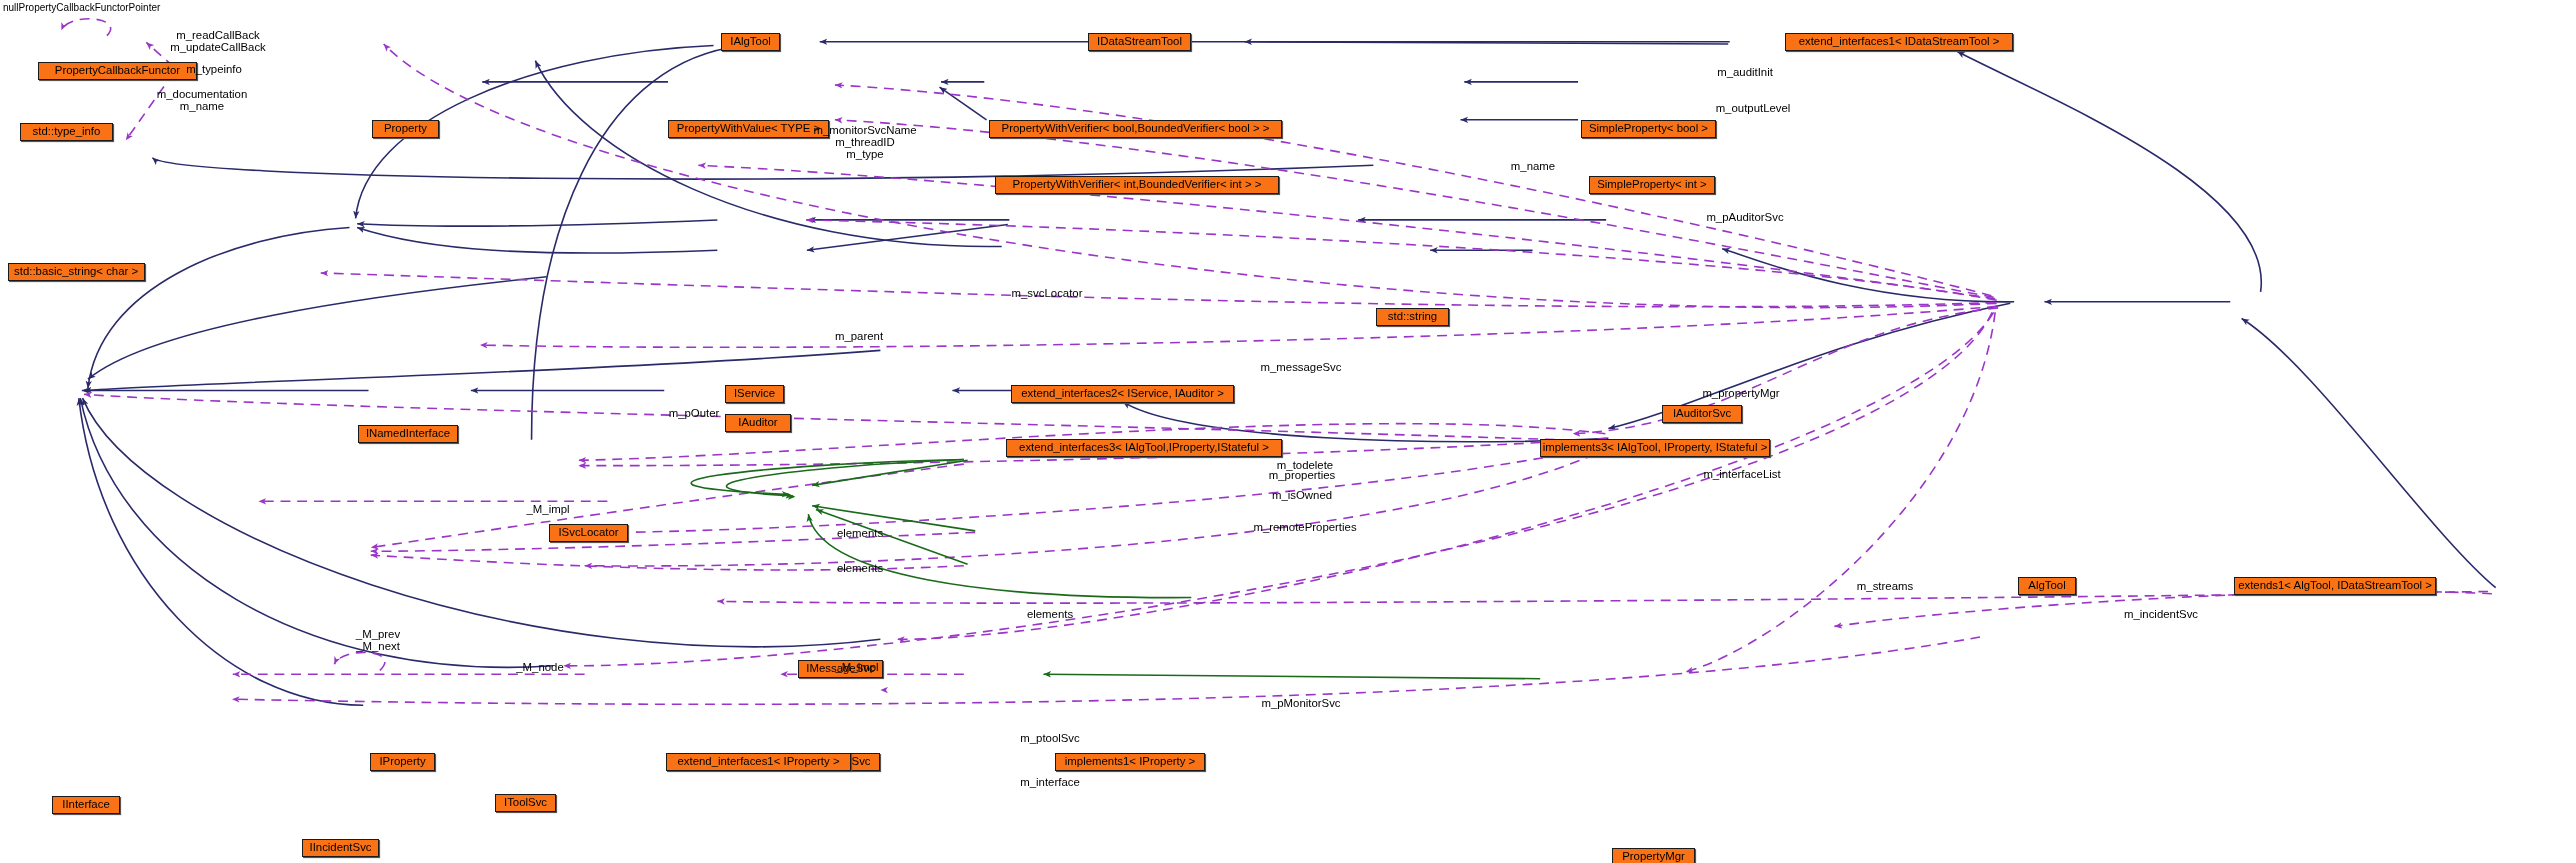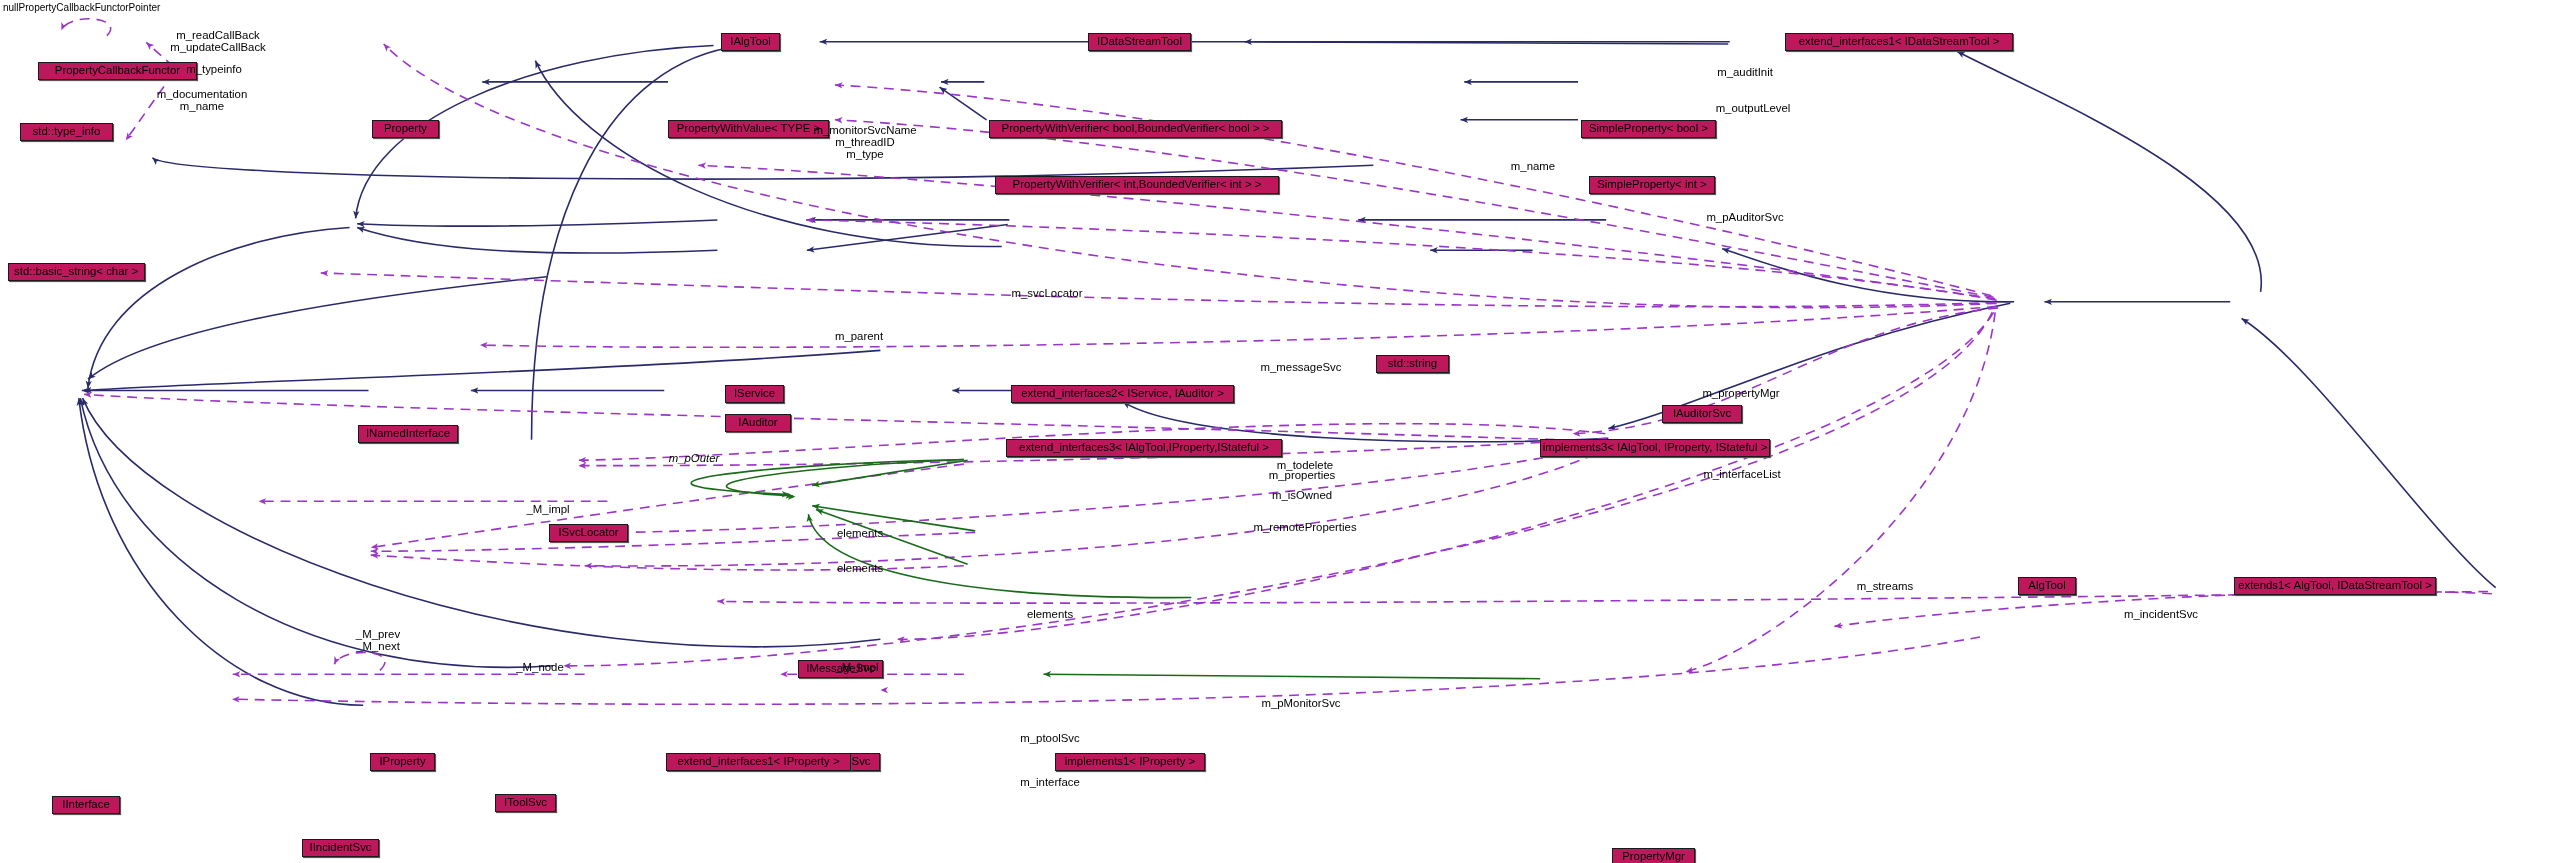--- a/index.html
+++ b/index.html
@@ -20,21 +20,21 @@
     position: absolute;
     left: 0; top: 0;
     width: 2576px;
     height: 863px;
     pointer-events: none;
   }
   .node {
     position: absolute;
     box-sizing: border-box;
     border: 0.8px solid #1a1a1a;
-    background: #be185d;
+    background: #f97316;
     color: #000000;
     font-size: 11.4px;
     line-height: 1;
     white-space: nowrap;
     display: flex;
     align-items: center;
     justify-content: center;
     padding: 0 5.3px;
     height: 18px;
     box-shadow: 1.1px 1.1px 0 0 #555555;
@@ -278,21 +278,21 @@
     </div>
   <div class="node" style="left:995px; top:176px; width:284px;">
       <span>PropertyWithVerifier&lt; int,BoundedVerifier&lt; int &gt; &gt;</span>
     </div>
   <div class="node" style="left:1581px; top:120px; width:135px;">
       <span>SimpleProperty&lt; bool &gt;</span>
     </div>
   <div class="node" style="left:1589px; top:176px; width:126px;">
       <span>SimpleProperty&lt; int &gt;</span>
     </div>
-  <div class="node" style="left:1376px; top:308px; width:73px;margin-top:47px;">
+  <div class="node" style="left:1376px; top:308px; width:73px;">
       <span>std::string</span>
     </div>
   <div class="node" style="left:1011px; top:385px; width:223px;">
       <span>extend_interfaces2&lt; IService, IAuditor &gt;</span>
     </div>
   <div class="node" style="left:1006px; top:439px; width:276px;">
       <span>extend_interfaces3&lt; IAlgTool,IProperty,IStateful &gt;</span>
     </div>
   <div class="node" style="left:1662px; top:385px; width:80px;margin-top:20px;">
       <span>IAuditorSvc</span>
@@ -328,21 +328,21 @@
   <div class="edge-label multi" style="left:202px; top:88px;">m_documentation<br>m_name</div>
   <div class="edge-label multi" style="left:865px; top:124px;">m_monitorSvcName<br>m_threadID<br>m_type</div>
   <div class="edge-label" style="left:1745px; top:67px;">m_auditInit</div>
   <div class="edge-label" style="left:1753px; top:103px;">m_outputLevel</div>
   <div class="edge-label" style="left:1533px; top:161px;">m_name</div>
   <div class="edge-label" style="left:1745px; top:212px;">m_pAuditorSvc</div>
   <div class="edge-label" style="left:1047px; top:288px;">m_svcLocator</div>
   <div class="edge-label" style="left:859px; top:331px;">m_parent</div>
   <div class="edge-label" style="left:1301px; top:362px;">m_messageSvc</div>
   <div class="edge-label" style="left:1741px; top:388px;">m_propertyMgr</div>
-  <div class="edge-label" style="left:694px; top:453px;font-style:italic;">m_pOuter</div>
+  <div class="edge-label" style="left:694px; top:408px;">m_pOuter</div>
   <div class="edge-label" style="left:1305px; top:460px;">m_todelete</div>
   <div class="edge-label" style="left:1742px; top:469px;">m_interfaceList</div>
   <div class="edge-label" style="left:1302px; top:470px;">m_properties</div>
   <div class="edge-label" style="left:1302px; top:490px;">m_isOwned</div>
   <div class="edge-label" style="left:548px; top:504px;">_M_impl</div>
   <div class="edge-label" style="left:1305px; top:522px;">m_remoteProperties</div>
   <div class="edge-label" style="left:860px; top:528px;">elements</div>
   <div class="edge-label" style="left:860px; top:563px;">elements</div>
   <div class="edge-label" style="left:1050px; top:609px;">elements</div>
   <div class="edge-label" style="left:1885px; top:581px;">m_streams</div>

